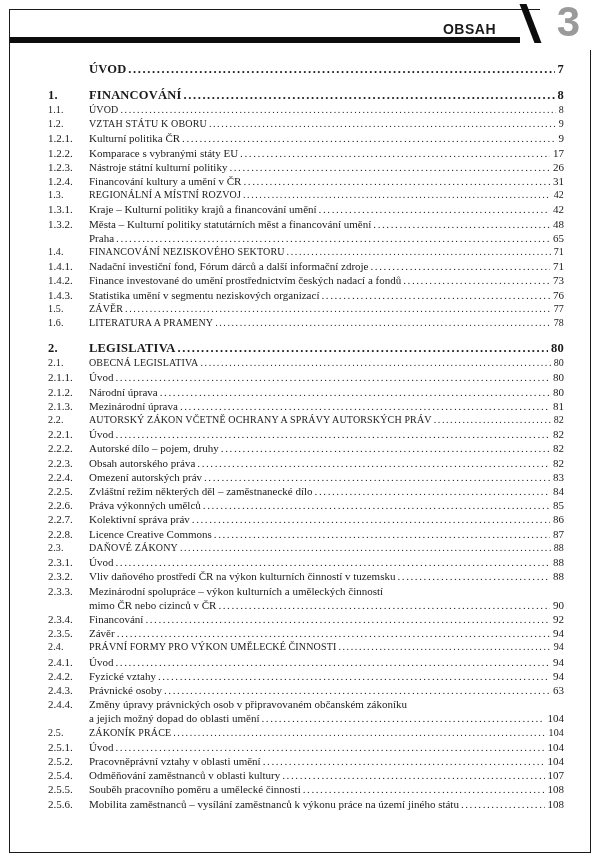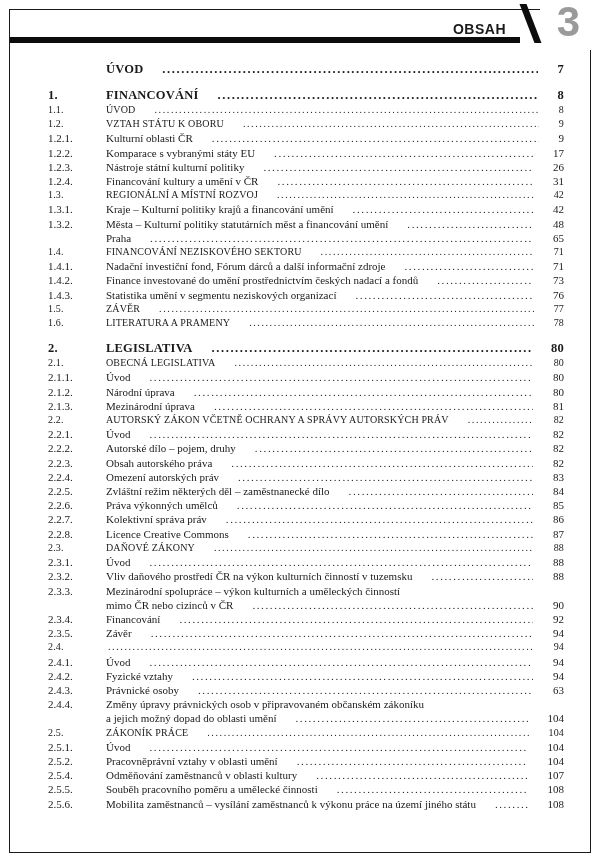--- a/index.html
+++ b/index.html
@@ -14,21 +14,21 @@
   .page-border {
     position:absolute; left:9px; top:9px; right:9px; bottom:9px;
     border:1.5px solid #1a1a1a;
     z-index:0;
   }
   .corner-mask {
     position:absolute; top:0; right:0; width:60px; height:50px;
     background:#ffffff; z-index:1;
   }
   .header-title {
-    position:absolute; top:21px; right:94px;
+    position:absolute; top:21px; right:104px;
     font-family:"Liberation Sans", sans-serif;
     font-weight:700; font-size:14px; letter-spacing:.5px;
     z-index:2;
   }
   .header-rule {
     position:absolute; top:37px; left:10px; right:80px; height:6px;
     background:#0d0d0d; z-index:2;
   }
   .corner-slash {
     position:absolute; top:4px; right:66px; width:7px; height:39px;
@@ -38,21 +38,21 @@
     position:absolute; top:-2px; right:20px;
     font-family:"Liberation Sans", sans-serif;
     font-weight:700; font-size:42px; line-height:48px;
     color:#9a9a9a; z-index:2;
   }
   .toc {
     position:absolute; top:61px; left:48px; right:36px; z-index:2;
   }
   .entry {
     display:flex; align-items:center;
-    font-size:10.5px; line-height:14.2px;gap:17px;
+    font-size:10.5px; line-height:14.2px;
   }
   .entry .num   { flex:none; width:41px; }
   .entry .title { flex:0 1 auto; }
   .entry .dots  { flex:1 1 8px; overflow:hidden; white-space:nowrap; min-width:8px; margin:0 2px; }
   .entry .dots::after {
     content:"........................................................................................................................................................";
     letter-spacing:1.6px;
   }
   .entry .page  { flex:none; margin-left:1px; }
   .entry.h1 { font-weight:700; font-size:12.5px; line-height:16px; letter-spacing:.2px; }
@@ -91,21 +91,21 @@
     <span class="page">8</span>
   </div>
     <div class="entry h2">
     <span class="num">1.2.</span>
     <span class="title">VZTAH STÁTU K OBORU</span>
     <span class="dots"></span>
     <span class="page">9</span>
   </div>
     <div class="entry h3">
     <span class="num">1.2.1.</span>
-    <span class="title">Kulturní oblasti ČR</span>
+    <span class="title">Kulturní politika ČR</span>
     <span class="dots"></span>
     <span class="page">9</span>
   </div>
     <div class="entry h3">
     <span class="num">1.2.2.</span>
     <span class="title">Komparace s vybranými státy EU</span>
     <span class="dots"></span>
     <span class="page">17</span>
   </div>
     <div class="entry h3">
@@ -300,20 +300,21 @@
     <span class="page">92</span>
   </div>
     <div class="entry h3">
     <span class="num">2.3.5.</span>
     <span class="title">Závěr</span>
     <span class="dots"></span>
     <span class="page">94</span>
   </div>
     <div class="entry h2">
     <span class="num">2.4.</span>
+    <span class="title">PRÁVNÍ FORMY PRO VÝKON UMĚLECKÉ ČINNOSTI</span>
     <span class="dots"></span>
     <span class="page">94</span>
   </div>
     <div class="entry h3">
     <span class="num">2.4.1.</span>
     <span class="title">Úvod</span>
     <span class="dots"></span>
     <span class="page">94</span>
   </div>
     <div class="entry h3">

